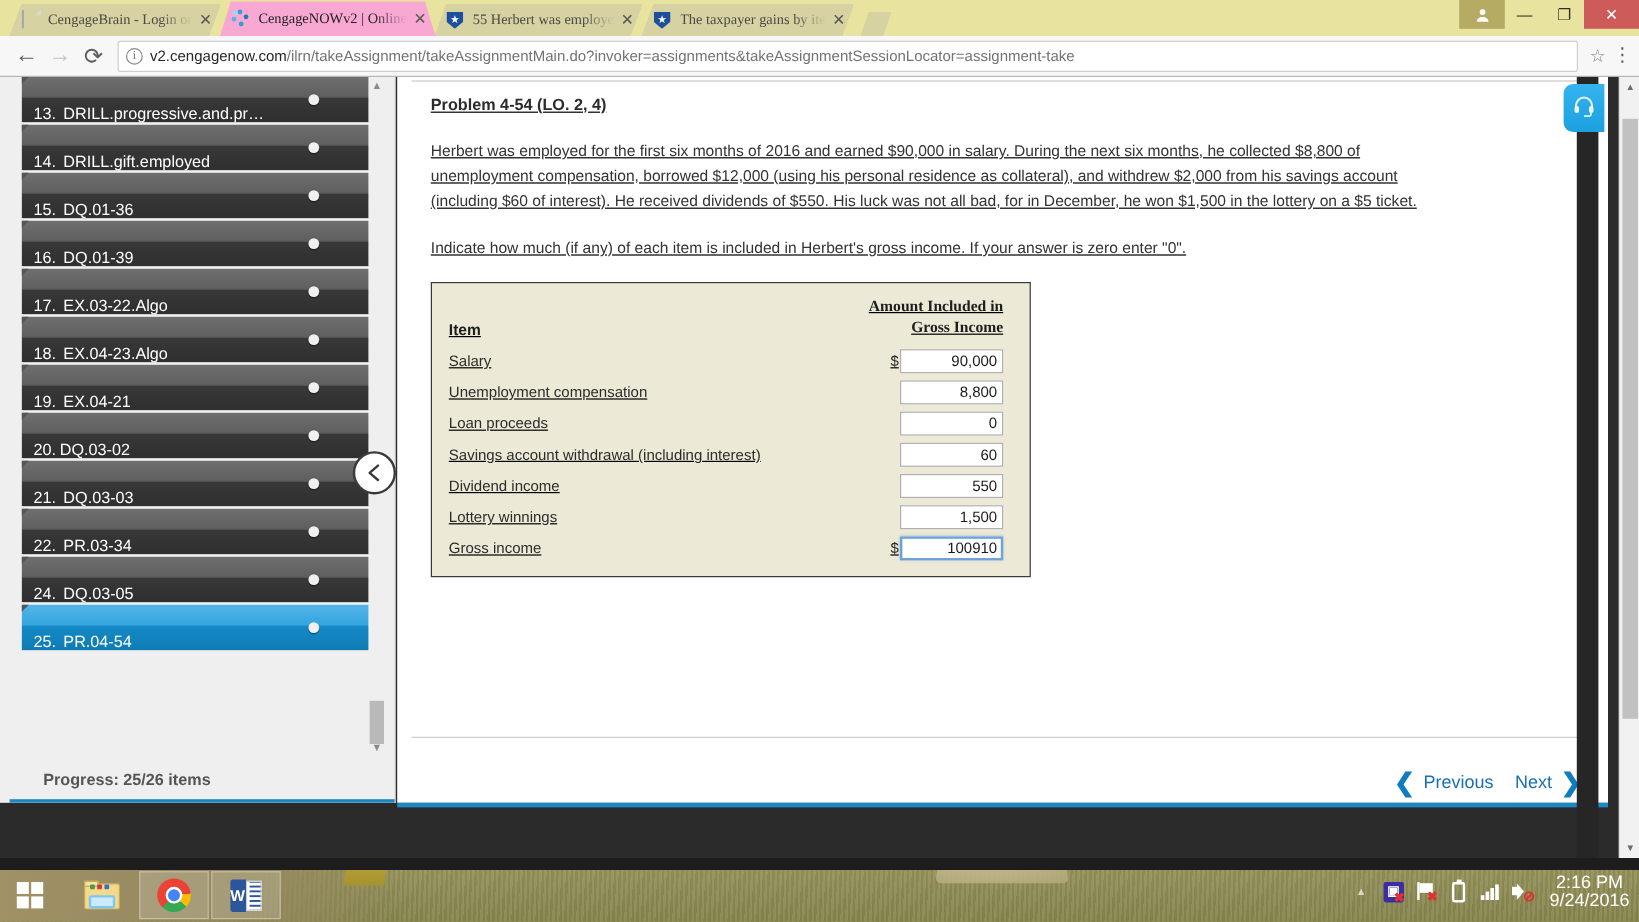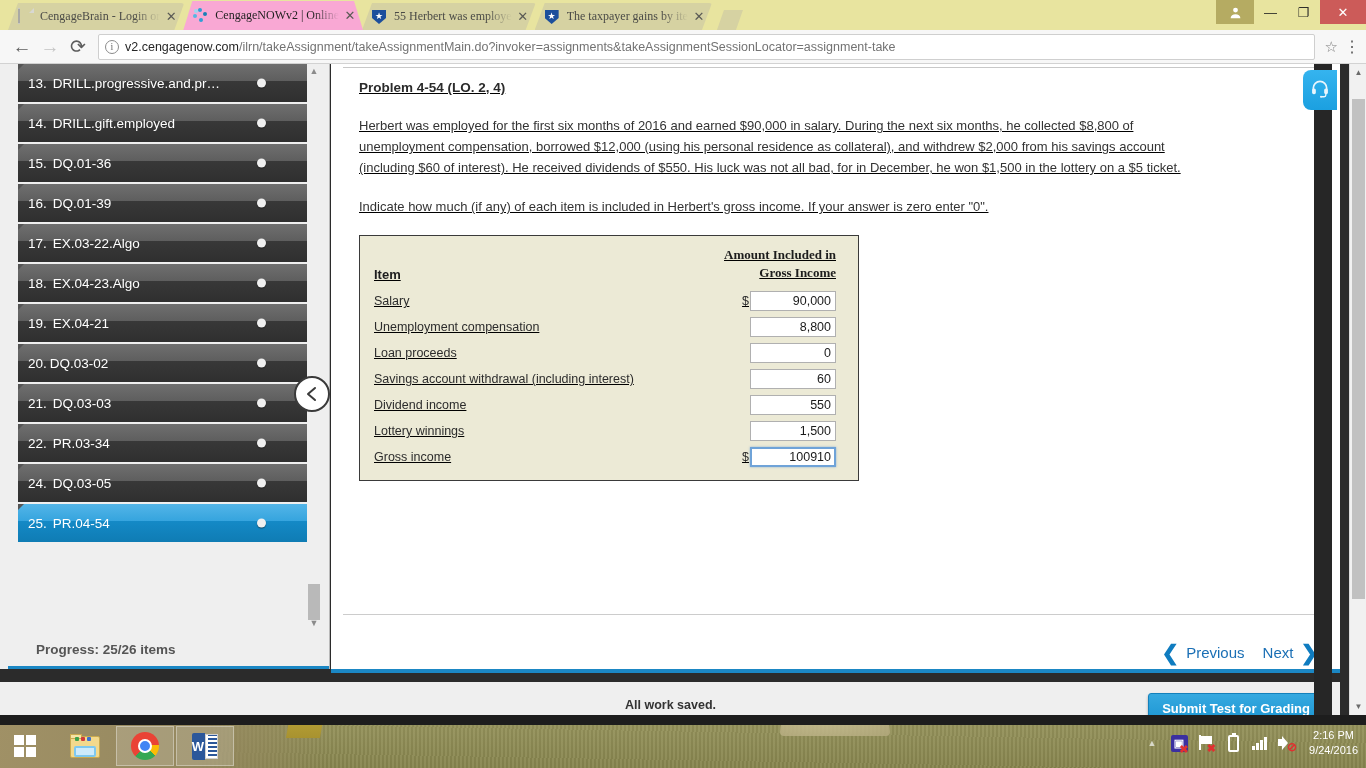--- a/index.html
+++ b/index.html
@@ -161,21 +161,21 @@
     background: #efefef; border-right: 1px solid #b9b9b9;
     overflow: hidden;
   }
   #sidebar-scroll-area {
     position: absolute; left: 18px; top: 0; width: 290px; height: 570px;
     overflow: hidden;
   }
   .nav-item {
     position: relative; height: 40px; margin-bottom: 0px;
     background: linear-gradient(180deg, #6f6f6f 0%, #5e5e5e 45%, #383838 46%, #2f2f2f 100%);
-    color: #fff; font-size: 13.5px; display: flex; align-items: center;
+    color: #fff; font-size: 13.5px; display: flex; align-items: flex-end;
     padding-left: 10px; cursor: pointer; border-bottom: 2px solid #efefef;
   }
   .nav-item::before {
     content: ""; position: absolute; left: 0; top: 0;
     border-width: 6px 6px 0 0; border-style: solid;
     border-color: #555 transparent transparent transparent;
   }
   .nav-item.selected {
     background: linear-gradient(180deg, #53b5e8 0%, #35a4de 45%, #1489c6 46%, #0f7cb4 100%);
   }
@@ -389,21 +389,21 @@
   .ico-signal i { position:absolute; bottom:0; width:2.5px; background:#fff; }
   .ico-signal i:nth-child(1){left:0;height:4px;}
   .ico-signal i:nth-child(2){left:4px;height:7px;}
   .ico-signal i:nth-child(3){left:8px;height:10px;}
   .ico-signal i:nth-child(4){left:12px;height:13px;}
   .ico-speaker { width:18px; height:16px; position:relative; }
   .ico-speaker .body{position:absolute;left:0;top:4px;width:5px;height:7px;background:#fff;}
   .ico-speaker .cone{position:absolute;left:4px;top:1px;width:0;height:0;border-style:solid;
                      border-width:7px 0 7px 6px;border-color:transparent transparent transparent #fff;}
   .ico-speaker .x{position:absolute;right:-1px;bottom:-1px;color:#e03030;font-size:12px;font-weight:bold;line-height:10px;}
-  #clock { text-align: center; color: #fff; font-size: 11px; line-height: 15px;
+  #clock { text-align: center; color: #fff; font-size: 15px; line-height: 15px;
            margin-left: 4px; cursor: default; }
 </style>
 </head>
 <body>
 
 <div id="desktop">
   <div id="wallpaper-grass"></div>
   <div id="wallpaper-dirt"></div>
   <div id="wallpaper-plank"></div>
   <div id="wallpaper-rock"></div>
@@ -624,24 +624,20 @@
         <div class="pager-link">
           <span>Next</span>
           <span class="chev">❯</span>
         </div>
       </div>
     </div>
 
     <div id="dark-footerbar"></div>
     <div id="dark-footerbar2"></div>
 
-    <div id="statusbar">
-      <div id="status-text">All work saved.</div>
-      <div id="submit-btn">Submit Test for Grading</div>
-    </div>
 
     <div id="support-chat">
       <span>
         <svg width="20" height="20" viewBox="0 0 24 24" aria-hidden="true">
           <path d="M4 14v-2a8 8 0 0116 0v2" fill="none" stroke="#eaf6fd" stroke-width="2" stroke-linecap="round"></path>
           <rect x="2.5" y="12.5" width="4.5" height="7" rx="2" fill="#eaf6fd"></rect>
           <rect x="17" y="12.5" width="4.5" height="7" rx="2" fill="#eaf6fd"></rect>
           <path d="M19 19.5v1a2 2 0 01-2 2h-3" fill="none" stroke="#eaf6fd" stroke-width="1.6" stroke-linecap="round"></path>
           <circle cx="13.2" cy="22.5" r="1.2" fill="#eaf6fd"></circle>
         </svg>

